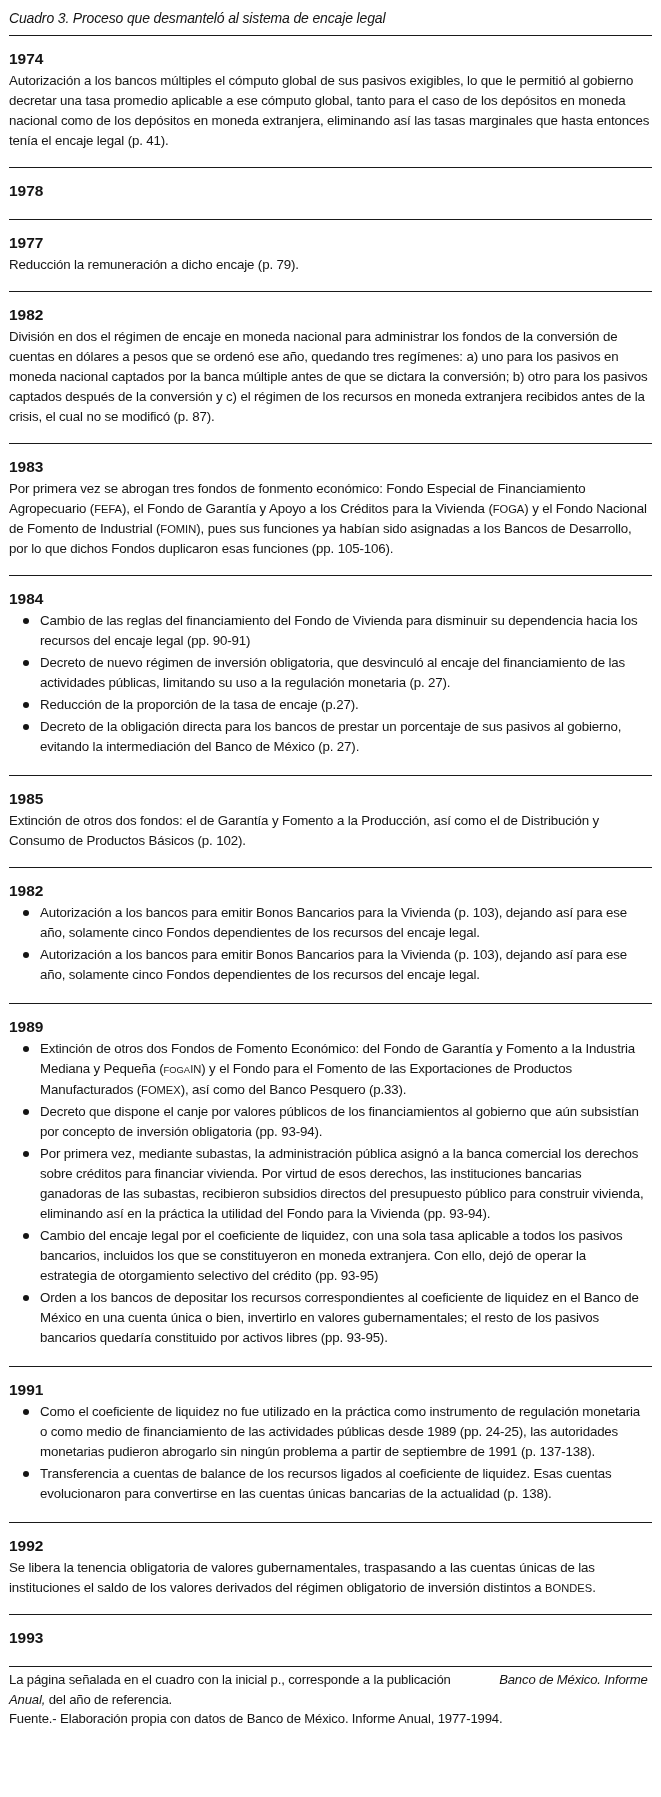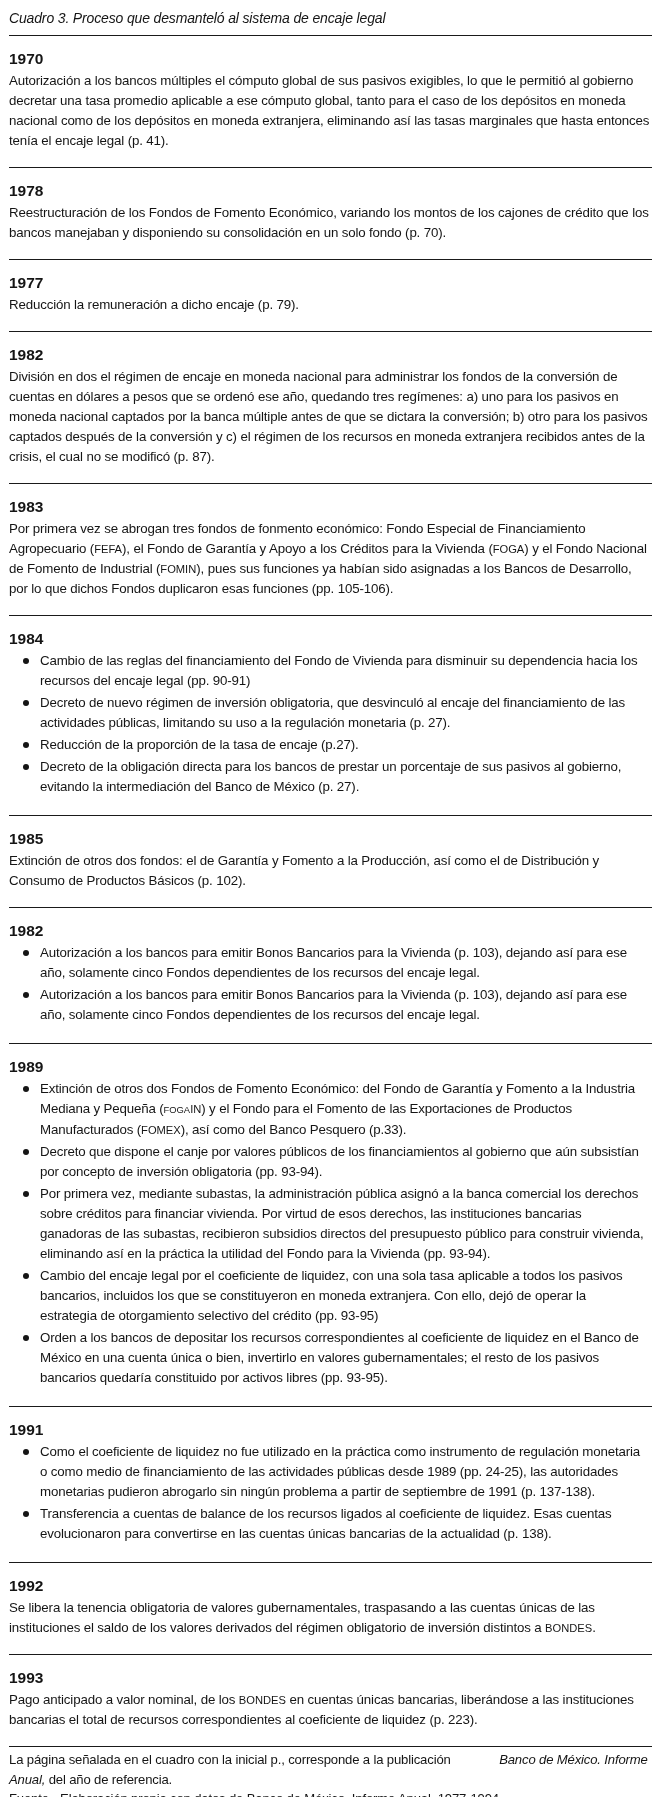--- a/index.html
+++ b/index.html
@@ -57,26 +57,25 @@
   .footnote i { font-style:italic;margin-left:45px; }
 </style>
 </head>
 <body>
 
 <div class="doc">
   <div class="title">Cuadro 3. Proceso que desmanteló al sistema de encaje legal</div>
 
   <div id="sections">
       <section class="year-section">
-        <h2 class="year">1970</h2>
+        <h2 class="year">1974</h2>
         <p class="para rich">Autorización a los bancos múltiples el cómputo global de sus pasivos exigibles,  lo que le permitió al gobierno decretar una tasa promedio aplicable a ese cómputo global, tanto para el caso de los depósitos en moneda nacional como  de los depósitos en moneda extranjera, eliminando así las tasas marginales que hasta entonces tenía el encaje legal (p. 41).</p>
       </section>
       <section class="year-section">
         <h2 class="year">1978</h2>
-        <p class="para rich">Reestructuración de los Fondos de Fomento Económico, variando los montos de los cajones de crédito que los bancos manejaban y disponiendo su consolidación en un solo fondo (p. 70).</p>
       </section>
       <section class="year-section">
         <h2 class="year">1977</h2>
         <p class="para rich">Reducción la remuneración a dicho encaje (p. 79).</p>
       </section>
       <section class="year-section">
         <h2 class="year">1982</h2>
         <p class="para rich">División en dos el régimen de encaje en moneda nacional para administrar los fondos de la conversión de cuentas en dólares a pesos que se ordenó ese año, quedando tres regímenes: a) uno para  los pasivos en moneda nacional captados por la banca múltiple antes de que se dictara la conversión; b) otro para los pasivos captados después de la conversión y c) el régimen de los recursos en moneda extranjera recibidos antes de la crisis, el cual no se modificó (p. 87).</p>
       </section>
       <section class="year-section">
@@ -119,21 +118,20 @@
           <li class="bullet rich">Como el coeficiente de liquidez no fue utilizado en la práctica como instrumento de regulación monetaria o como medio de financiamiento de las actividades públicas desde 1989 (pp. 24-25), las autoridades monetarias pudieron abrogarlo sin ningún problema a partir de septiembre de 1991 (p. 137-138).</li>
           <li class="bullet rich">Transferencia a cuentas de balance de los recursos ligados al coeficiente de liquidez. Esas cuentas evolucionaron para convertirse en las cuentas únicas bancarias de la actualidad (p. 138).</li>
         </ul>
       </section>
       <section class="year-section">
         <h2 class="year">1992</h2>
         <p class="para rich">Se libera la tenencia obligatoria de valores gubernamentales, traspasando a las cuentas únicas de las instituciones el saldo de los valores derivados del régimen obligatorio de inversión distintos a <span class="acr">BONDES</span>.</p>
       </section>
       <section class="year-section">
         <h2 class="year">1993</h2>
-        <p class="para rich">Pago anticipado a valor nominal, de los <span class="acr">BONDES</span> en cuentas únicas bancarias, liberándose a las instituciones bancarias el total de recursos correspondientes al coeficiente de liquidez (p. 223).</p>
       </section>
     </div>
 
   <div class="footer">
     <p class="footnote"><span>La página señalada en el cuadro con la inicial p., corresponde a la publicación </span><i>Banco de México. Informe Anual,</i><span> del año de referencia.</span></p>
     <p class="footnote">Fuente.- Elaboración propia con datos de Banco de México. Informe Anual, 1977-1994.</p>
   </div>
 </div>
 
 </body></html>

